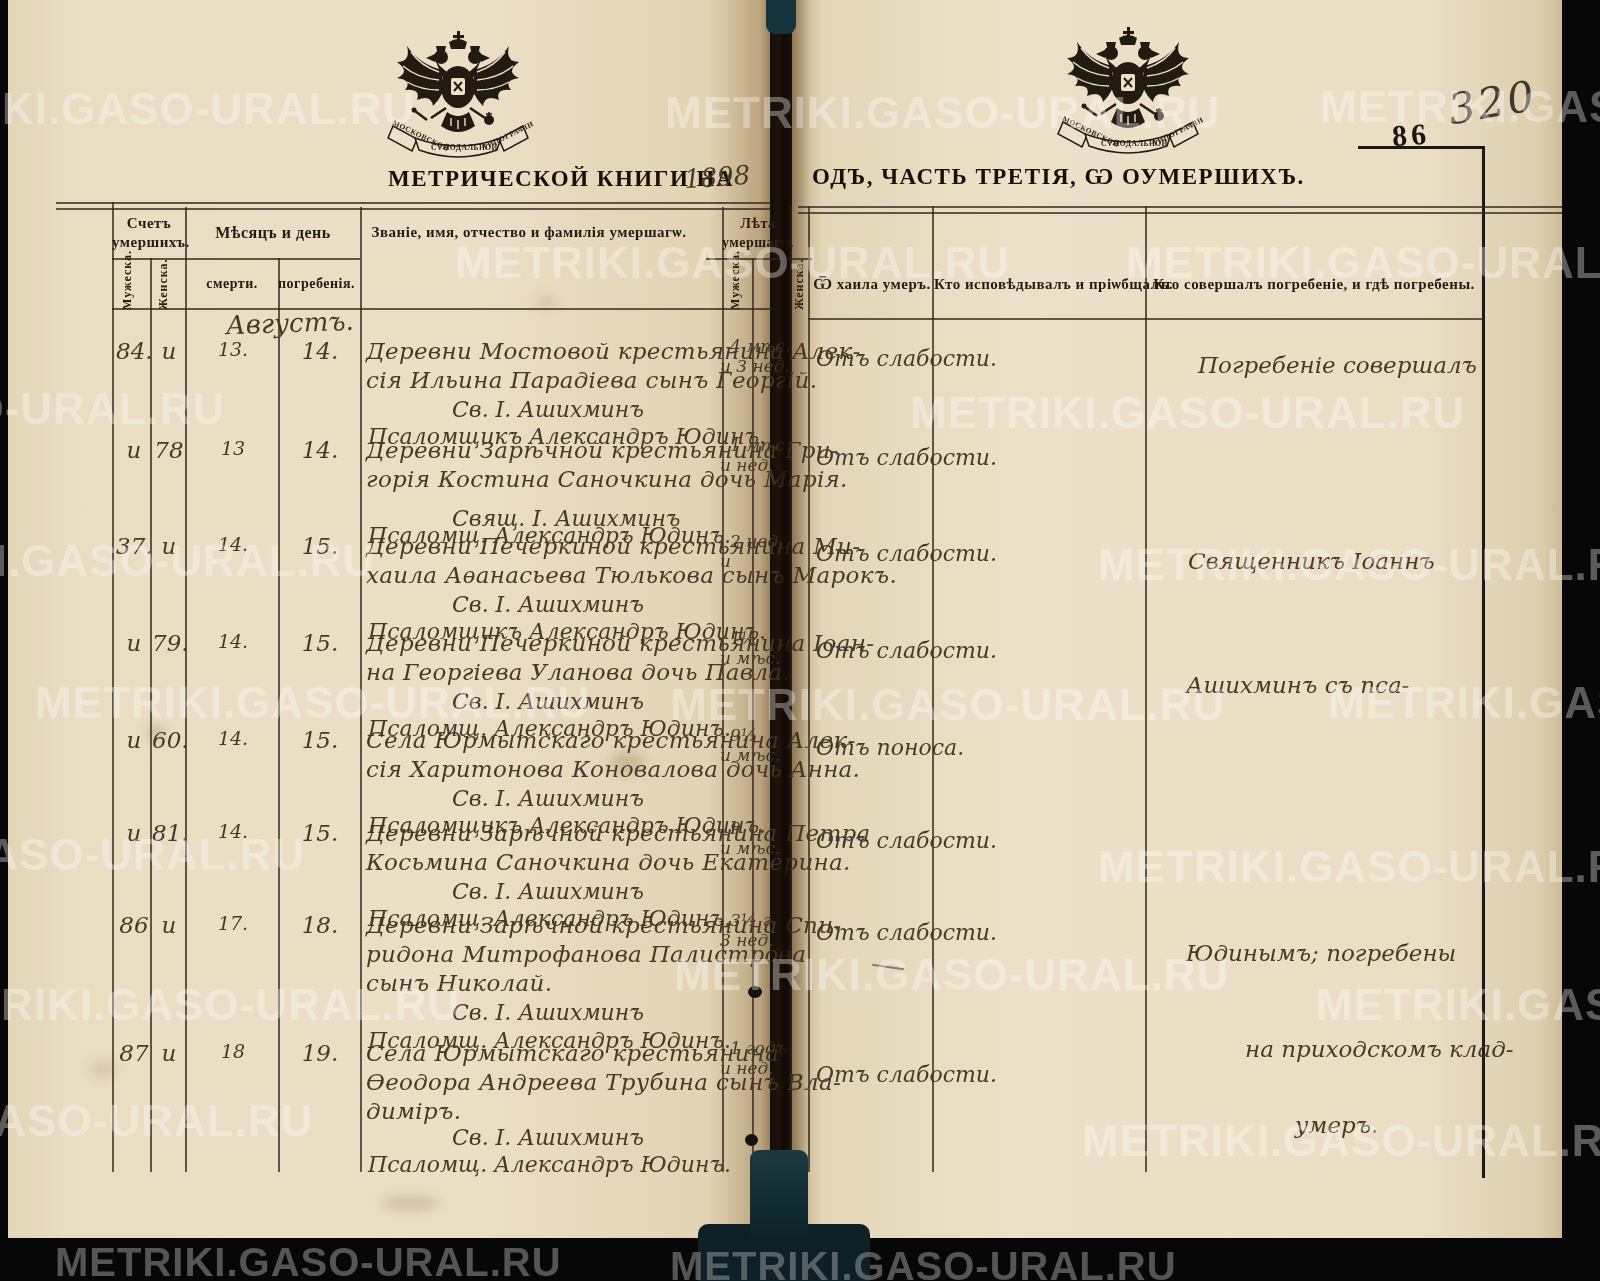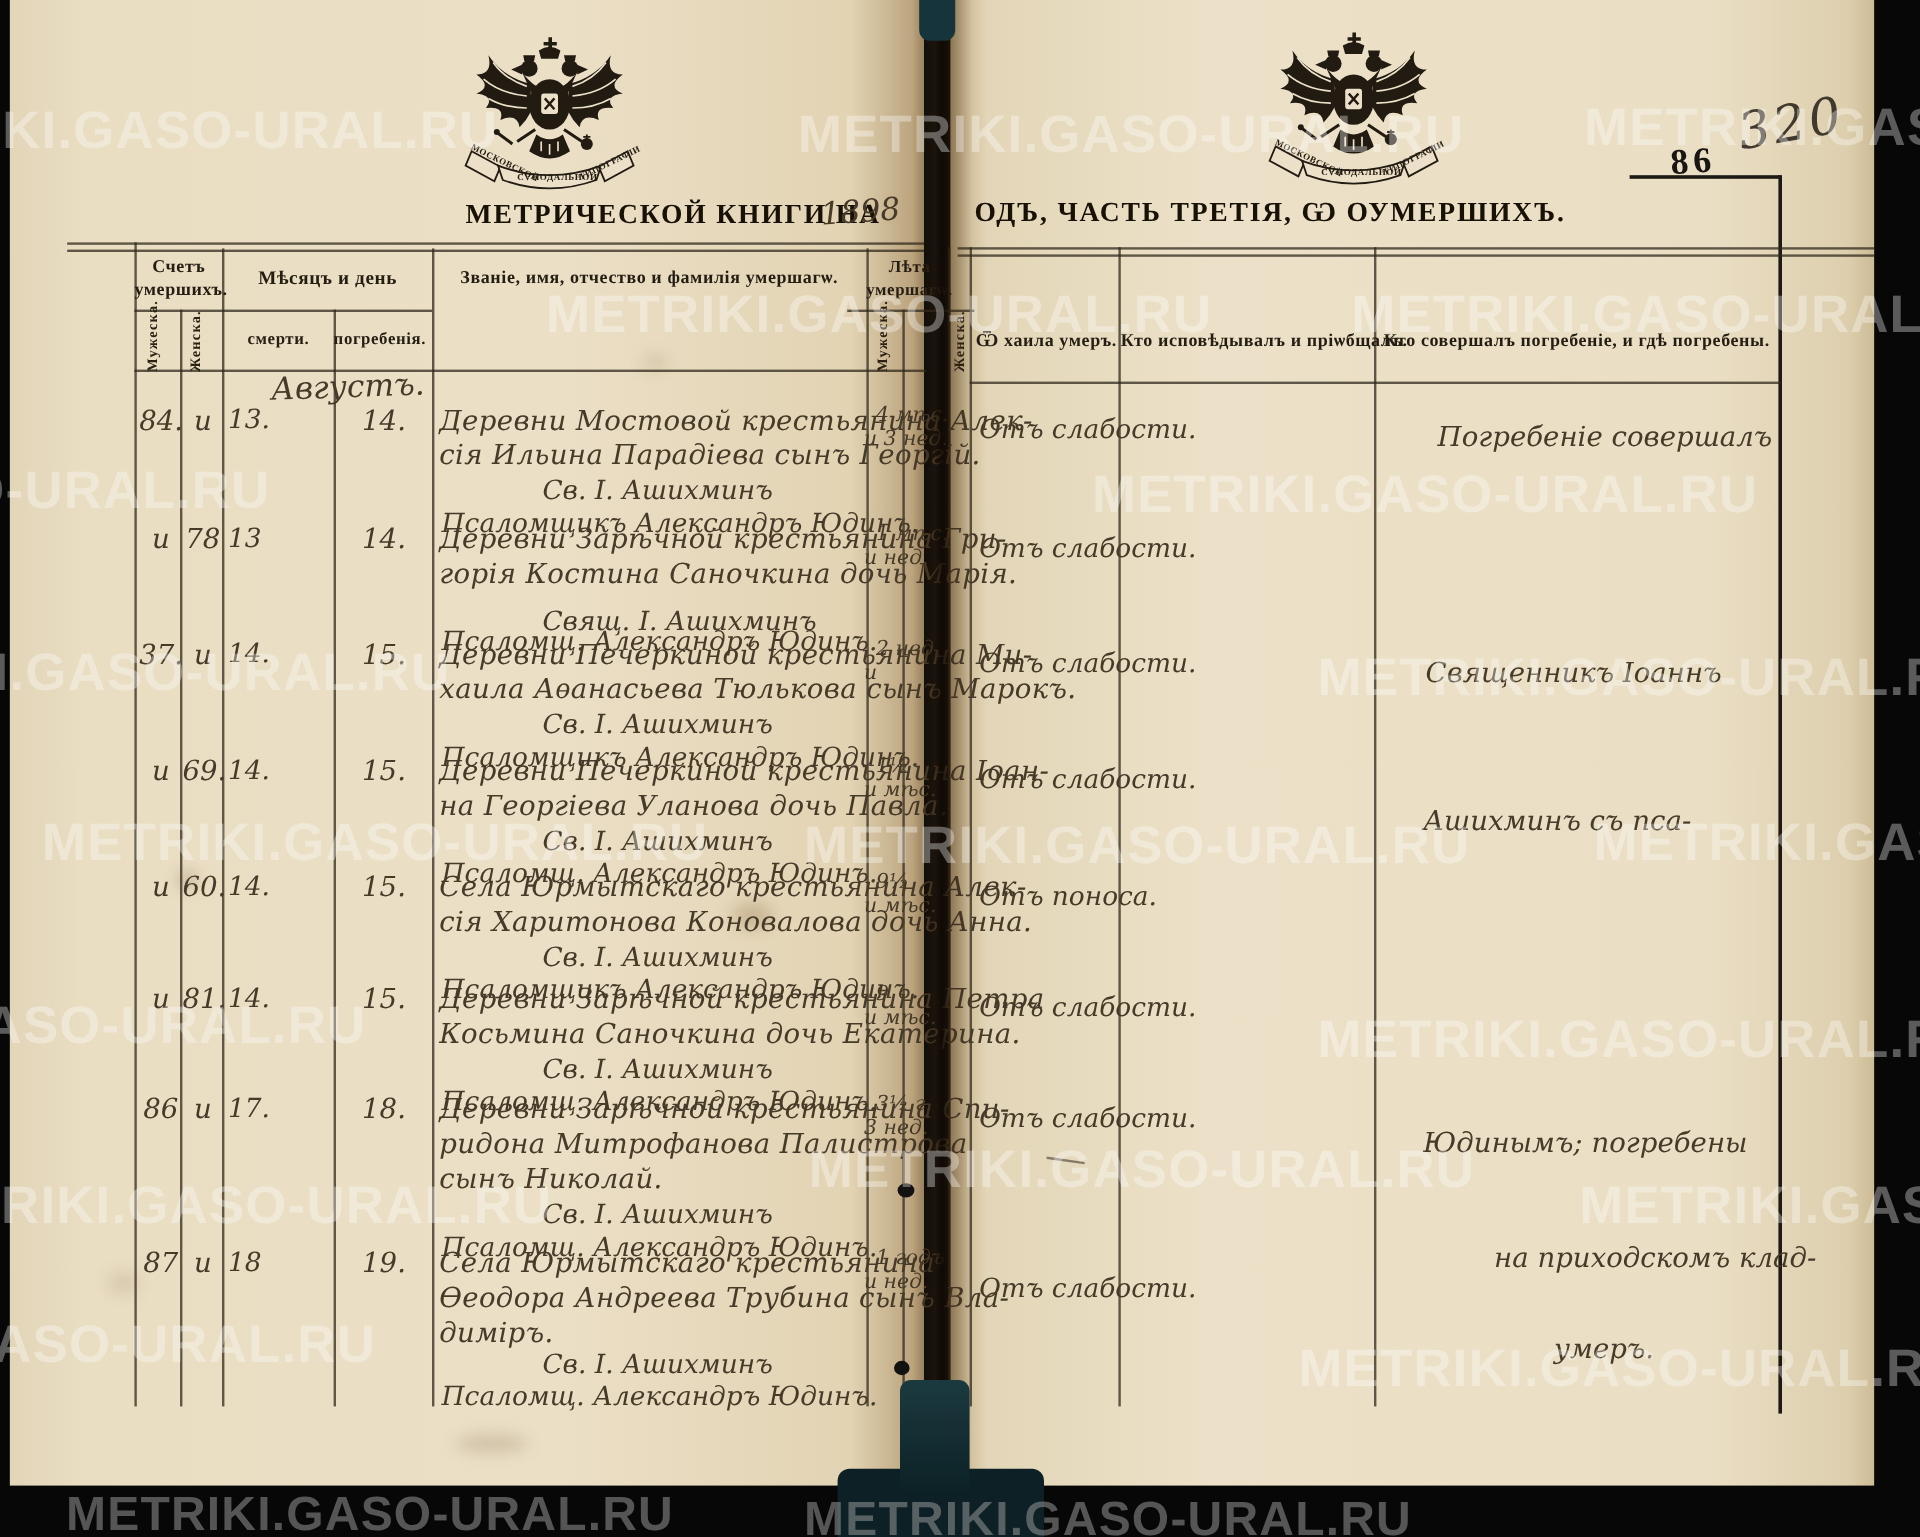--- a/index.html
+++ b/index.html
@@ -22,21 +22,21 @@
   .vtext{position:absolute;writing-mode:vertical-rl;transform:rotate(180deg);
          font-size:12px;font-weight:bold;color:#2a2113;letter-spacing:1px;z-index:2;}
   .title{font-size:23px;letter-spacing:1.5px;color:#181105;}
   
   .hw{position:absolute;font-family:"DejaVu Serif",serif;font-style:italic;
       color:#463a29;white-space:nowrap;z-index:2;}
   .entry{position:absolute;left:0;width:100%;height:0;z-index:2;}
   .entry span{position:absolute;}
   .nm{left:116px;width:36px;text-align:center;top:0;font-size:23px;}
   .nf{left:152px;width:34px;text-align:center;top:0;font-size:23px;}
-  .dd{left:190px;width:86px;text-align:left;top:0;font-size:22px;}
+  .dd{left:190px;width:86px;text-align:center;top:0;font-size:19px;}
   .bd{left:282px;width:76px;text-align:center;top:0;font-size:23px;}
   .name-l{left:366px;font-size:23px;letter-spacing:0.3px;}
   .sig{left:452px;font-size:22px;}
   .psalm{left:368px;font-size:22px;}
   .age{font-size:17px;}
   .a1{left:730px;top:-2px;} .a2{left:720px;top:18px;}
   .cause{left:816px;top:8px;font-size:22px;}
   .note{position:absolute;font-family:"DejaVu Serif",serif;font-style:italic;
         color:#463a29;font-size:23px;white-space:nowrap;z-index:2;}
   
@@ -202,21 +202,21 @@
   <div class="hline" style="left:808px;top:318px;width:676px"></div>
   <div class="vline" style="left:790px;top:206px;height:966px"></div>
   <div class="vline" style="left:808px;top:206px;height:966px"></div>
   <div class="vline" style="left:932px;top:206px;height:966px"></div>
   <div class="vline" style="left:1145px;top:206px;height:966px"></div>
 
   <div class="printed hdr" style="left:112px;top:214px;width:74px;line-height:19px;white-space:normal"><span>Счетъ</span><br><span>умершихъ.</span></div>
   <div class="printed hdr" style="left:186px;top:224px;width:174px;font-size:16px">Мѣсяцъ и день</div>
   <div class="printed hdr" style="left:186px;top:276px;width:92px;font-size:14px">смерти.</div>
   <div class="printed hdr" style="left:278px;top:276px;width:70px;font-size:14px">погребенія.</div>
-  <div class="printed hdr" style="left:362px;top:224px;width:358px">Званіе, имя, отчество и фамилія умершагѡ.</div>
+  <div class="printed hdr" style="left:350px;top:224px;width:358px">Званіе, имя, отчество и фамилія умершагѡ.</div>
   <div class="printed hdr" style="left:706px;top:214px;width:104px;line-height:19px;font-size:14px;white-space:normal"><span>Лѣта</span><br><span>умершагѡ.</span></div>
   <div class="vtext" style="left:120px;top:262px;height:48px">Мужеска.</div>
   <div class="vtext" style="left:156px;top:262px;height:48px">Женска.</div>
   <div class="vtext" style="left:728px;top:262px;height:48px">Мужеска.</div>
   <div class="vtext" style="left:792px;top:262px;height:48px">Женска.</div>
 
   <div class="printed hdr" style="left:812px;top:276px;width:120px">Ѿ хаила умеръ.</div>
   <div class="printed hdr" style="left:934px;top:276px;width:210px">Кто исповѣдывалъ и пріѡбщалъ.</div>
   <div class="printed hdr" style="left:1148px;top:276px;width:332px">Кто совершалъ погребеніе, и гдѣ погребены.</div>
 
@@ -259,21 +259,21 @@
     <span class="hw name-l" style="top:29px">хаила Аѳанасьева Тюлькова сынъ Марокъ.</span>
     <span class="hw sig" style="top:59px">Св. І. Ашихминъ</span>
     <span class="hw psalm" style="top:86px">Псаломщикъ Александръ Юдинъ.</span>
     <span class="hw age a1">2 нед.</span>
     <span class="hw age a2">и</span>
     <span class="hw cause">Отъ слабости.</span>
   </div>
 
   <div class="entry" style="top:630px">
     <span class="hw nm">и</span>
-    <span class="hw nf">69.</span>
+    <span class="hw nf">79.</span>
     <span class="hw dd">14.</span>
     <span class="hw bd">15.</span>
     <span class="hw name-l" style="top:0">Деревни Печеркиной крестьянина Іоан-</span>
     <span class="hw name-l" style="top:29px">на Георгіева Уланова дочь Павла.</span>
     <span class="hw sig" style="top:59px">Св. І. Ашихминъ</span>
     <span class="hw psalm" style="top:86px">Псаломщ. Александръ Юдинъ.</span>
     <span class="hw age a1">1½</span>
     <span class="hw age a2">и мѣс.</span>
     <span class="hw cause">Отъ слабости.</span>
   </div>

